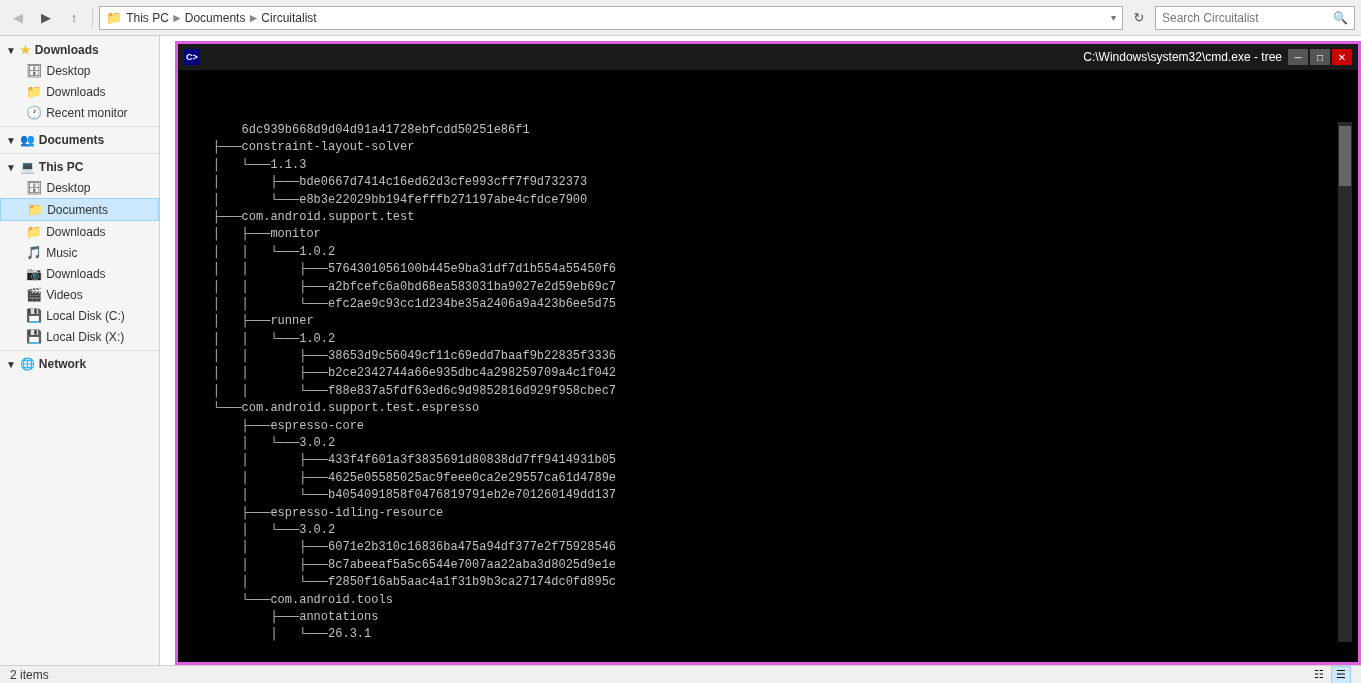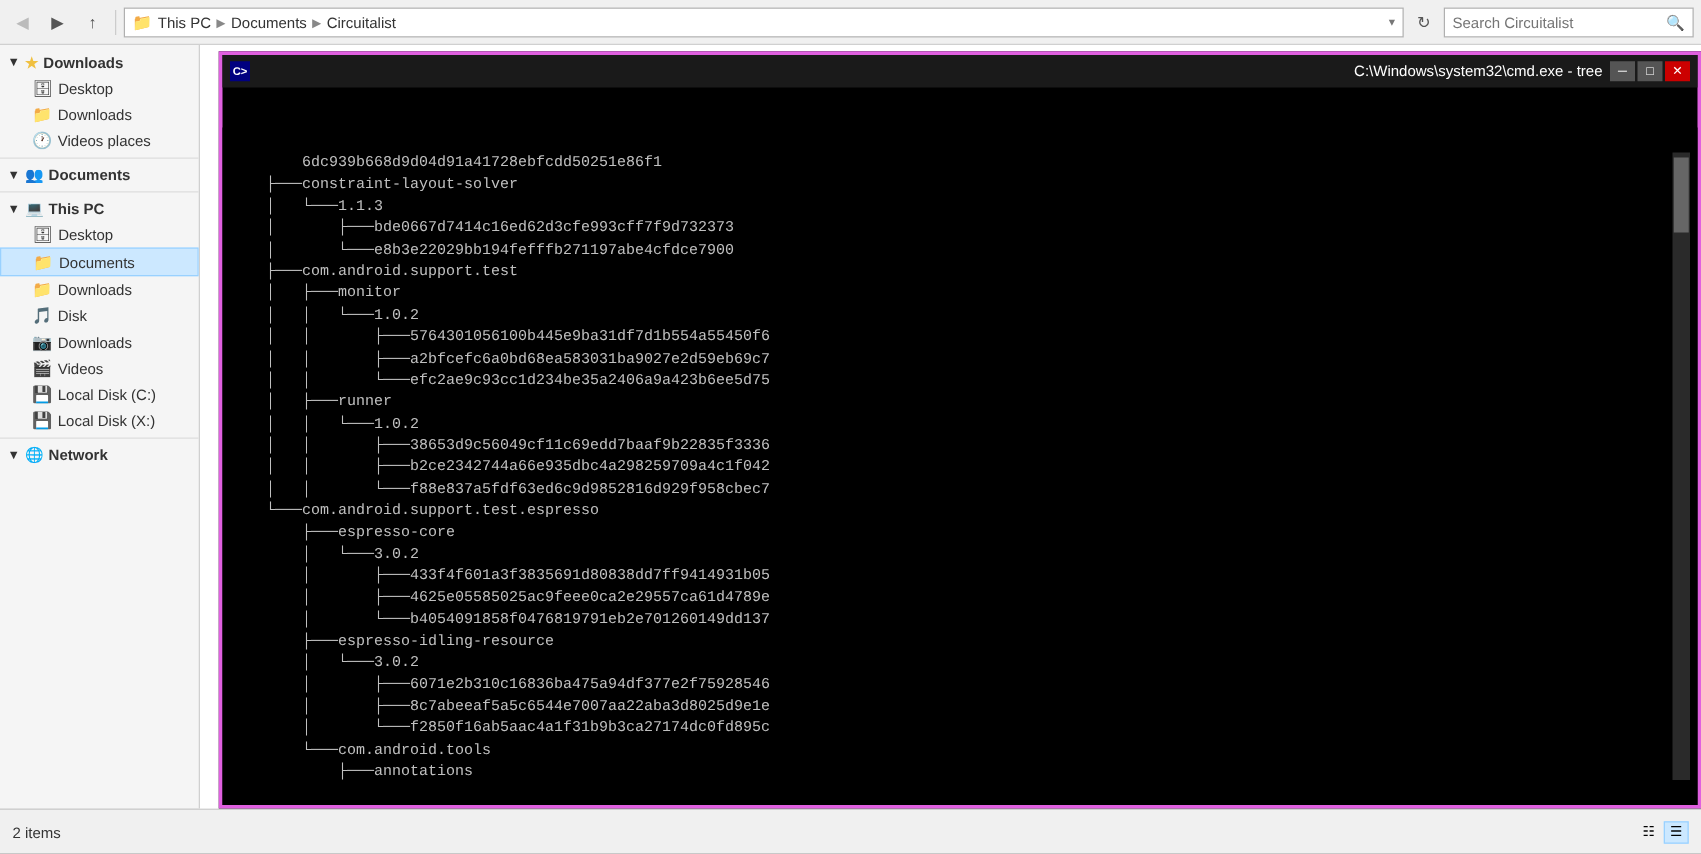--- a/index.html
+++ b/index.html
@@ -192,21 +192,21 @@
     }
     .scrollbar-thumb {
       width: 12px;
       height: 60px;
       background: #666;
       margin-top: 4px;
     }
 
     
     .status-bar {
-      height: 36px;
+      height: 18px;
       background: #f0f0f0;
       border-top: 1px solid #d0d0d0;
       display: flex;
       align-items: center;
       padding: 0 10px;
       font-size: 12px;
       color: #333;
       justify-content: space-between;
     }
     .view-btn {
@@ -255,21 +255,21 @@
     <div class="sidebar-item indent2">
       <span class="item-icon">🗄</span>
       <span>Desktop</span>
     </div>
     <div class="sidebar-item indent2">
       <span class="item-icon" style="color:#f0c040;">📁</span>
       <span>Downloads</span>
     </div>
     <div class="sidebar-item indent2">
       <span class="item-icon">🕐</span>
-      <span>Videos places</span>
+      <span>Recent monitor</span>
     </div>
 
     <div class="sidebar-divider"></div>
 
     <div class="sidebar-section-header">
       <span class="chevron">▼</span>
       <span style="margin-right:4px;color:#60a0e0;">👥</span>
       <span>Documents</span>
     </div>
 
@@ -287,21 +287,21 @@
     <div class="sidebar-item indent2 selected">
       <span class="item-icon" style="color:#f0c040;">📁</span>
       <span>Documents</span>
     </div>
     <div class="sidebar-item indent2">
       <span class="item-icon" style="color:#f0c040;">📁</span>
       <span>Downloads</span>
     </div>
     <div class="sidebar-item indent2">
       <span class="item-icon">🎵</span>
-      <span>Disk</span>
+      <span>Music</span>
     </div>
     <div class="sidebar-item indent2">
       <span class="item-icon">📷</span>
       <span>Downloads</span>
     </div>
     <div class="sidebar-item indent2">
       <span class="item-icon">🎬</span>
       <span>Videos</span>
     </div>
     <div class="sidebar-item indent2">

